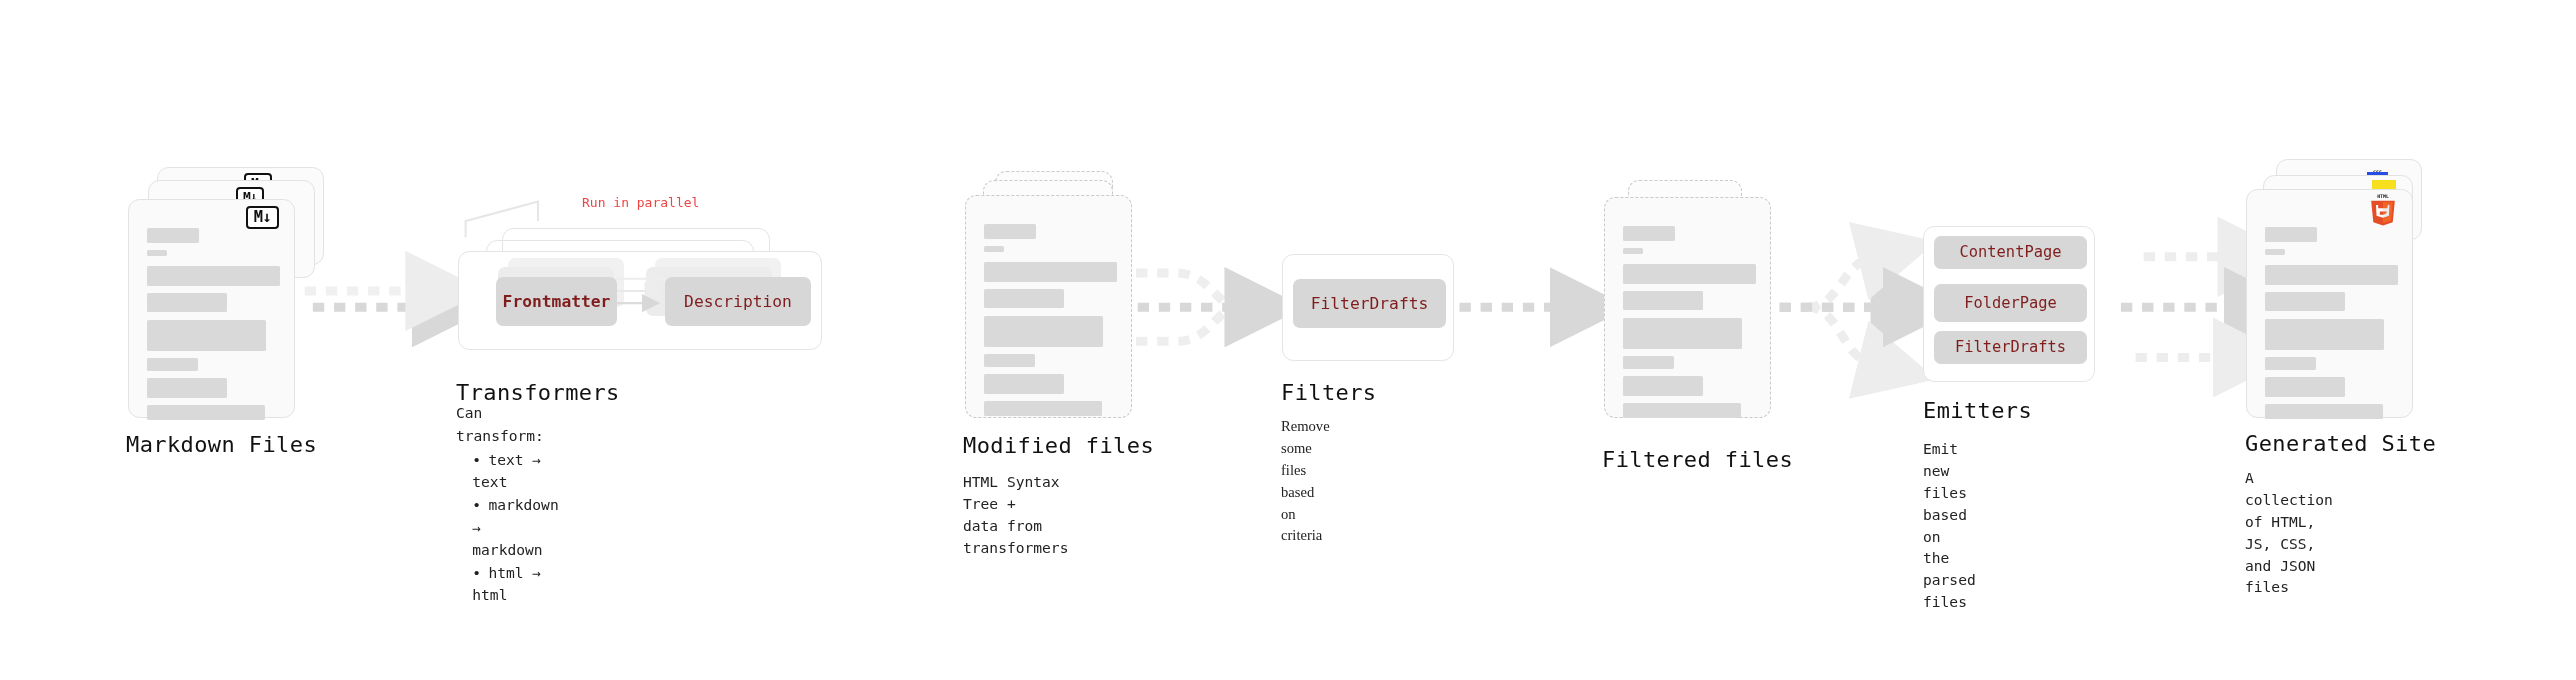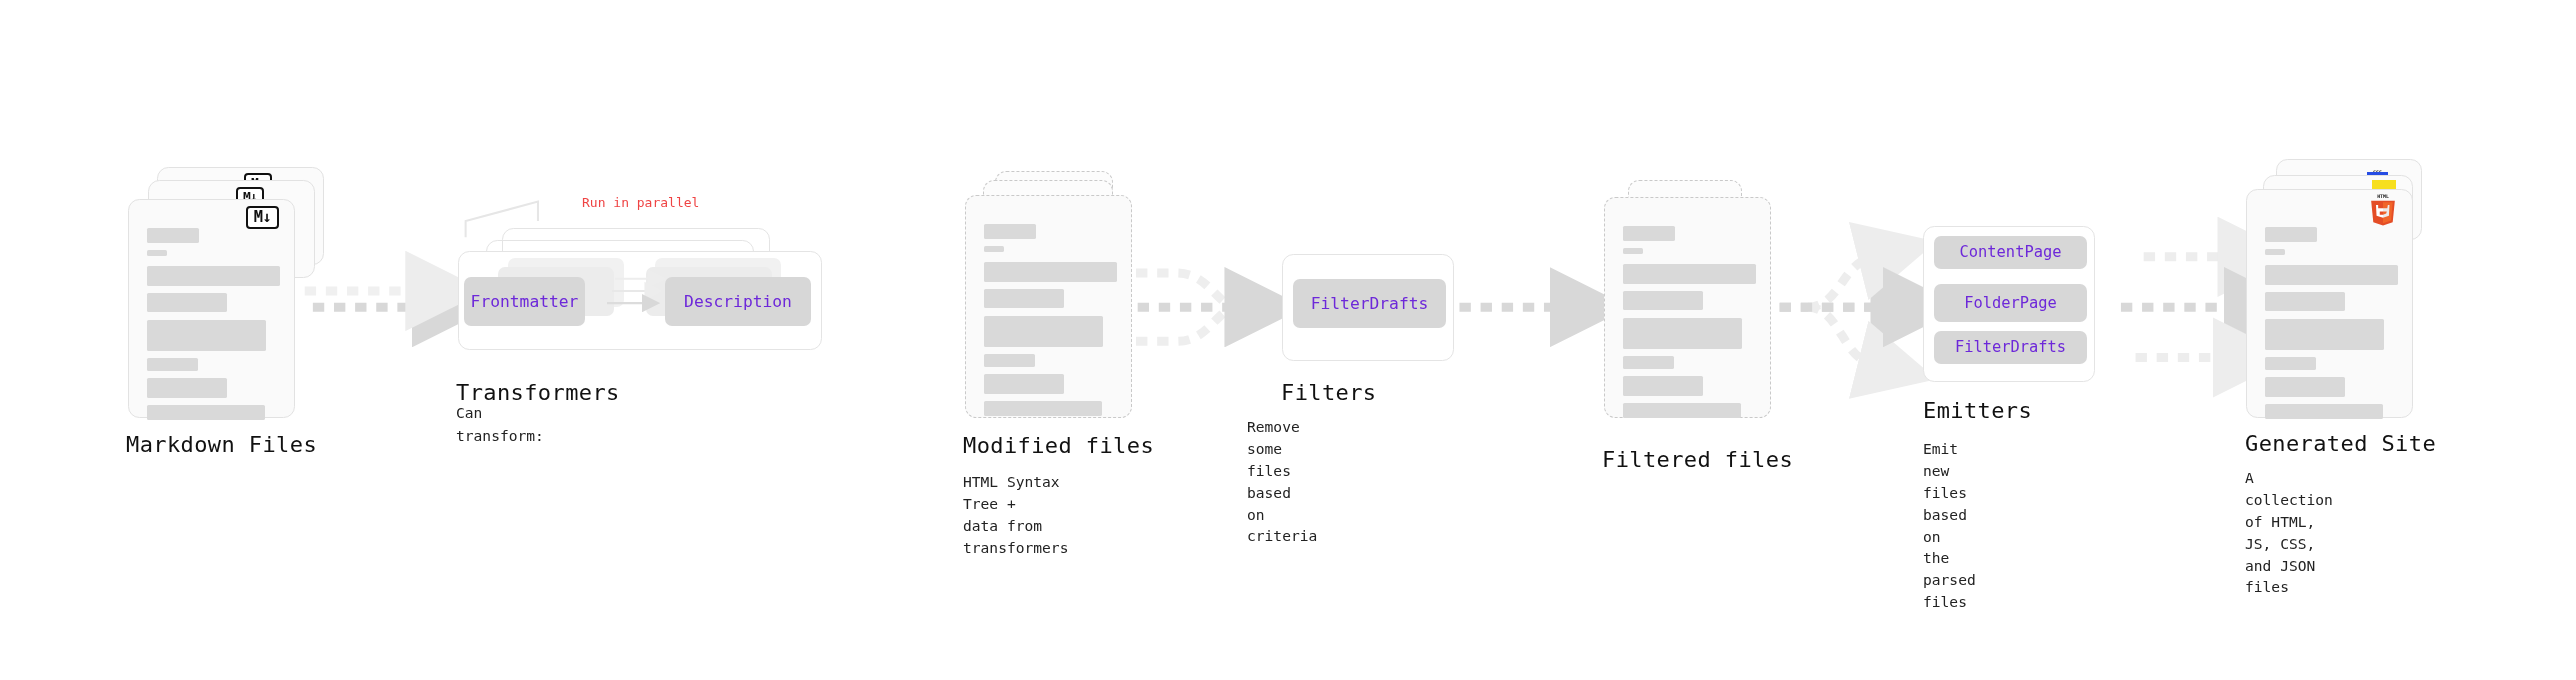--- a/index.html
+++ b/index.html
@@ -50,21 +50,21 @@
 
   
   .panel{
     position:absolute;border:1.6px solid #e4e4e4;border-radius:11.4px;
     background:transparent;box-sizing:border-box;
   }
   .panel.solidbg{background:#ffffff;}
   .chip{
     position:absolute;background:#d7d7d7;border-radius:7px;
     display:flex;align-items:center;justify-content:center;
-    font-size:16.3px;color:#6d28d9;white-space:nowrap;box-sizing:border-box;
+    font-size:16.3px;color:#7f1d1d;white-space:nowrap;box-sizing:border-box;
   }
   .chip.ghost{background:#ececec;}
   .chip.ghost2{background:#f1f1f1;}
 
   
   .title{
     position:absolute;font-size:22px;color:#111;white-space:nowrap;
     letter-spacing:0.4px;
   }
   .subtitle{
@@ -170,27 +170,32 @@
     <div class="chip ghost" style="left:498px;top:267px;width:116px;height:49px;"></div>
     <div class="chip ghost2" style="left:655px;top:258px;width:126px;height:49px;"></div>
     <div class="chip ghost" style="left:646px;top:267px;width:126px;height:49px;"></div>
 
     <svg class="ov" style="left:0;top:0;" viewBox="0 0 3170 838">
       <line x1="757" y1="343" x2="800" y2="343" stroke="#ededed" stroke-width="2.5" marker-end="url(#ahL)"></line>
       <line x1="753" y1="358" x2="796" y2="358" stroke="#e8e8e8" stroke-width="2.5" marker-end="url(#ahL)"></line>
       <line x1="747" y1="373" x2="793" y2="373" stroke="#dcdcdc" stroke-width="2.5" marker-end="url(#ah)"></line>
     </svg>
 
-    <div class="chip" style="left:464px;top:277px;width:121px;height:49px;">Frontmatter</div>
+    <div class="chip" style="left:496px;top:277px;width:121px;height:49px;font-weight:bold;">Frontmatter</div>
     <div class="chip" style="left:665px;top:277px;width:146px;height:49px;">Description</div>
 
     <div class="title" style="left:456px;top:380px;">Transformers</div>
 
     <div class="bullets" style="left:456px;top:402px;">
       <div class="hd">Can transform:</div>
+      <ul>
+        <li>text → text</li>
+        <li>markdown → markdown</li>
+        <li>html → html</li>
+      </ul>
     </div>
   </div>
 
   <div class="node">
     <div class="filecard dashed" style="left:995px;top:171px;width:118px;height:73px;background:#fcfcfc;"></div>
     <div class="filecard dashed" style="left:983px;top:180px;width:130px;height:73px;background:#fcfcfc;"></div>
     <div class="filecard dashed" style="left:965px;top:195px;width:167px;height:223px;">
       <div class="bars">
         <div class="bar" style="width:52px;height:14.6px;"></div>
         <div class="bar" style="width:20.3px;height:5.7px;margin-bottom:10.6px;"></div>
@@ -204,21 +209,21 @@
     </div>
     <div class="title" style="left:963px;top:433px;">Modified files</div>
     <div class="subtitle" style="left:963px;top:471px;">HTML Syntax Tree +
 data from transformers</div>
   </div>
 
   <div class="node">
     <div class="panel solidbg" style="left:1282px;top:254px;width:172px;height:107px;"></div>
     <div class="chip" style="left:1293px;top:279px;width:153px;height:49px;">FilterDrafts</div>
     <div class="title" style="left:1281px;top:380px;">Filters</div>
-    <div class="subtitle" style="left:1247px;top:416px;">Remove some files based
+    <div class="subtitle" style="left:1281px;top:416px;font-family:Liberation Serif, serif;">Remove some files based
 on criteria</div>
   </div>
 
   <div class="node">
     <div class="filecard dashed" style="left:1628px;top:180px;width:114px;height:65px;background:#fcfcfc;"></div>
     <div class="filecard dashed" style="left:1604px;top:197px;width:167px;height:221px;">
       <div class="bars">
         <div class="bar" style="width:52px;height:14.6px;"></div>
         <div class="bar" style="width:20.3px;height:5.7px;margin-bottom:10.6px;"></div>
         <div class="bar" style="width:133px;height:19.5px;"></div>

